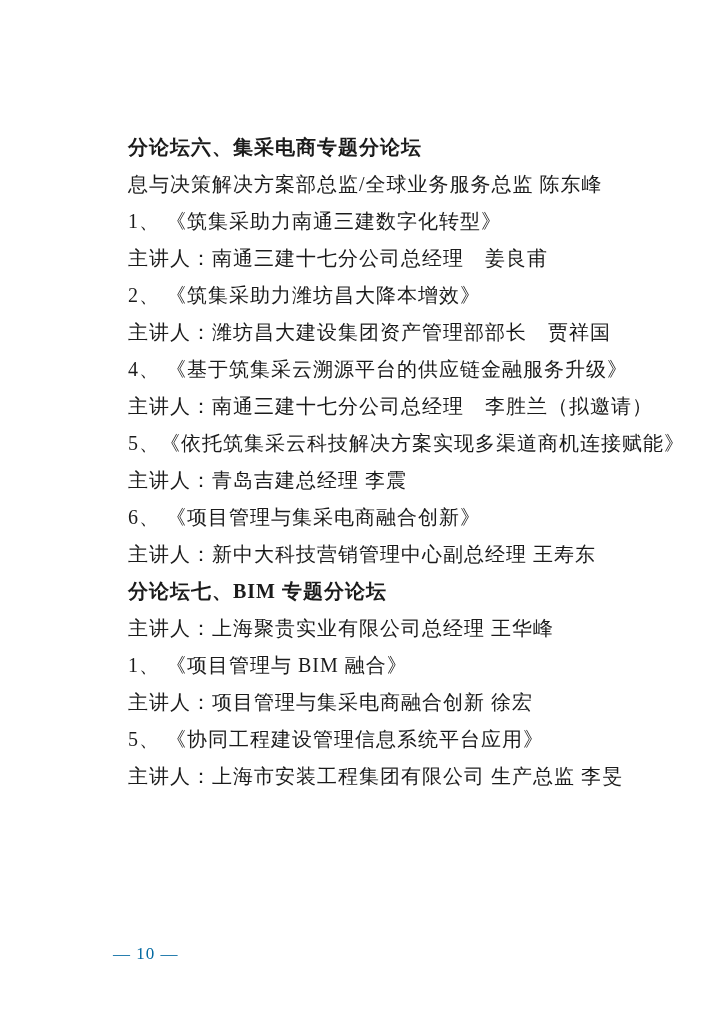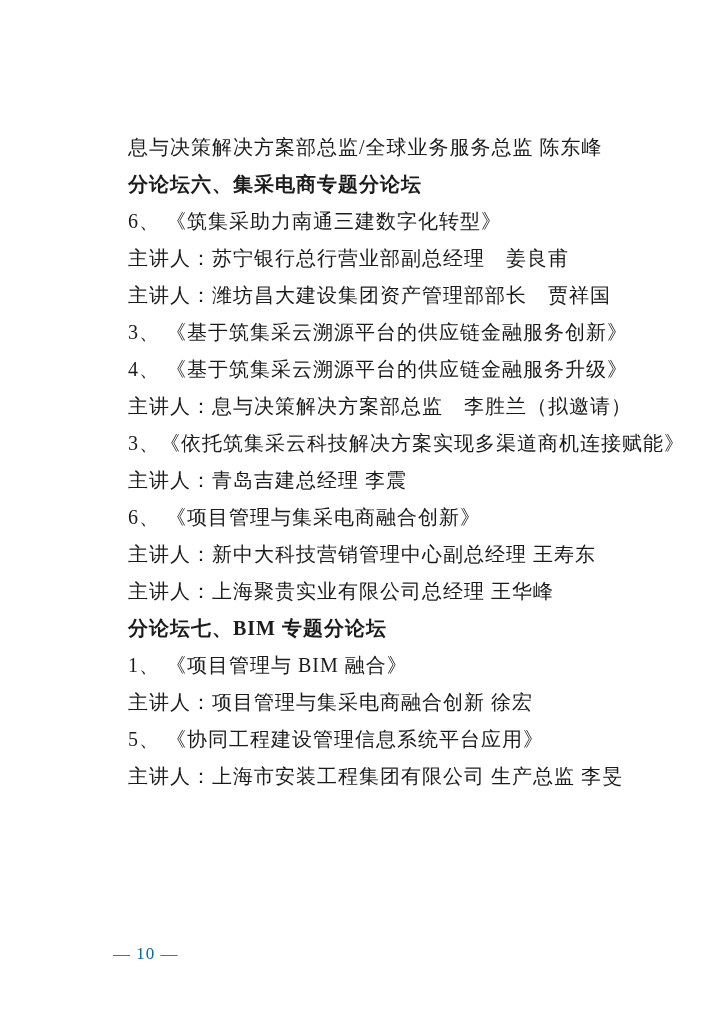--- a/index.html
+++ b/index.html
@@ -44,34 +44,34 @@
     letter-spacing: 1px;
     white-space: pre;
     color: #0369a1;
   }
 </style>
 </head>
 <body>
 
 <div class="page">
   <main class="content">
+    <p class="line heading">分论坛六、集采电商专题分论坛</p>
     <p class="line">息与决策解决方案部总监/全球业务服务总监 陈东峰</p>
-    <p class="line heading">分论坛六、集采电商专题分论坛</p>
-    <p class="line">6、 《筑集采助力南通三建数字化转型》</p>
-    <p class="line">主讲人：苏宁银行总行营业部副总经理　姜良甫</p>
+    <p class="line">1、 《筑集采助力南通三建数字化转型》</p>
+    <p class="line">主讲人：南通三建十七分公司总经理　姜良甫</p>
+    <p class="line">2、 《筑集采助力潍坊昌大降本增效》</p>
     <p class="line">主讲人：潍坊昌大建设集团资产管理部部长　贾祥国</p>
-    <p class="line">3、 《基于筑集采云溯源平台的供应链金融服务创新》</p>
     <p class="line">4、 《基于筑集采云溯源平台的供应链金融服务升级》</p>
-    <p class="line">主讲人：息与决策解决方案部总监　李胜兰（拟邀请）</p>
-    <p class="line">3、《依托筑集采云科技解决方案实现多渠道商机连接赋能》</p>
+    <p class="line">主讲人：南通三建十七分公司总经理　李胜兰（拟邀请）</p>
+    <p class="line">5、《依托筑集采云科技解决方案实现多渠道商机连接赋能》</p>
     <p class="line">主讲人：青岛吉建总经理 李震</p>
     <p class="line">6、 《项目管理与集采电商融合创新》</p>
     <p class="line">主讲人：新中大科技营销管理中心副总经理 王寿东</p>
+    <p class="line heading">分论坛七、BIM 专题分论坛</p>
     <p class="line">主讲人：上海聚贵实业有限公司总经理 王华峰</p>
-    <p class="line heading">分论坛七、BIM 专题分论坛</p>
     <p class="line">1、 《项目管理与 BIM 融合》</p>
     <p class="line">主讲人：项目管理与集采电商融合创新 徐宏</p>
     <p class="line">5、 《协同工程建设管理信息系统平台应用》</p>
     <p class="line">主讲人：上海市安装工程集团有限公司 生产总监 李旻</p>
   </main>
   <footer class="footer">
     <span>— 10 —</span>
   </footer>
 </div>
 

